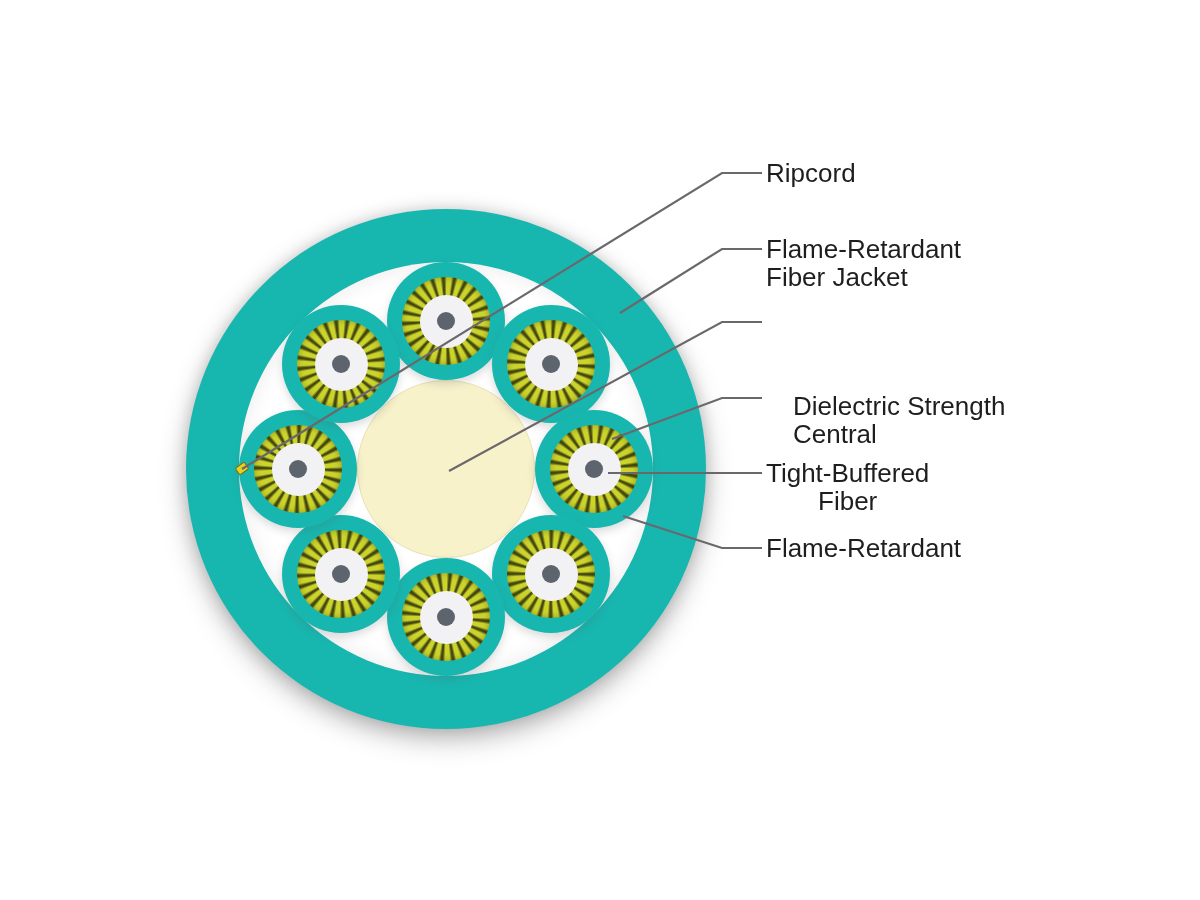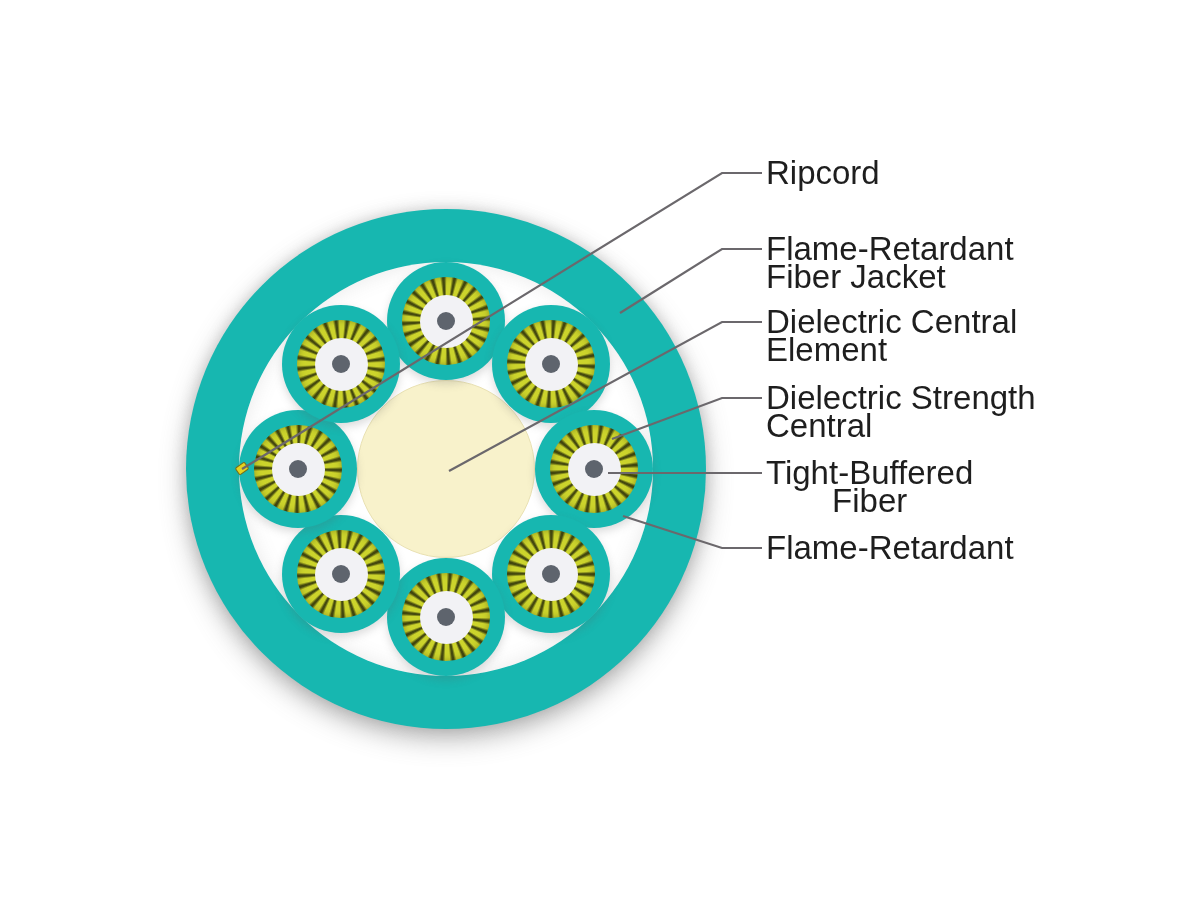--- a/index.html
+++ b/index.html
@@ -73,26 +73,26 @@
   }
 
   
   .leads{position:absolute;left:0;top:0;width:1200px;height:900px;z-index:10;}
   .leads polyline{fill:none;stroke:var(--leader-line,#6b686c);stroke-width:2.2;}
 
   
   .label{
     position:absolute;left:766px;z-index:11;
     color:var(--label-text,#1e1e1e);
-    font-size:33px;line-height:28px;white-space:nowrap;
+    font-size:26px;line-height:28px;white-space:nowrap;
   }
   .lbl-0{top:159px;}
   .lbl-1{top:235px;}
   .lbl-2{top:308px;}
-  .lbl-3{top:384px;}
+  .lbl-3{top:392px;margin-left:27px;}
   .lbl-4{top:459px;text-align:center;}
   .lbl-5{top:534px;}
 </style>
 </head>
 <body>
 
 <div class="stage">
 
   <div class="circle outer-jacket"></div>
   <div class="circle inner-spacer"></div>
@@ -151,24 +151,20 @@
   </svg>
 
   <div class="label lbl-0">
     <div>Ripcord</div>
     <div></div>
   </div>
   <div class="label lbl-1">
     <div>Flame-Retardant</div>
     <div>Fiber Jacket</div>
   </div>
-  <div class="label lbl-2">
-    <div>Dielectric Central</div>
-    <div>Element</div>
-  </div>
   <div class="label lbl-3">
     <div>Dielectric Strength</div>
     <div>Central</div>
   </div>
   <div class="label lbl-4">
     <div>Tight-Buffered</div>
     <div>Fiber</div>
   </div>
   <div class="label lbl-5">
     <div>Flame-Retardant</div>

